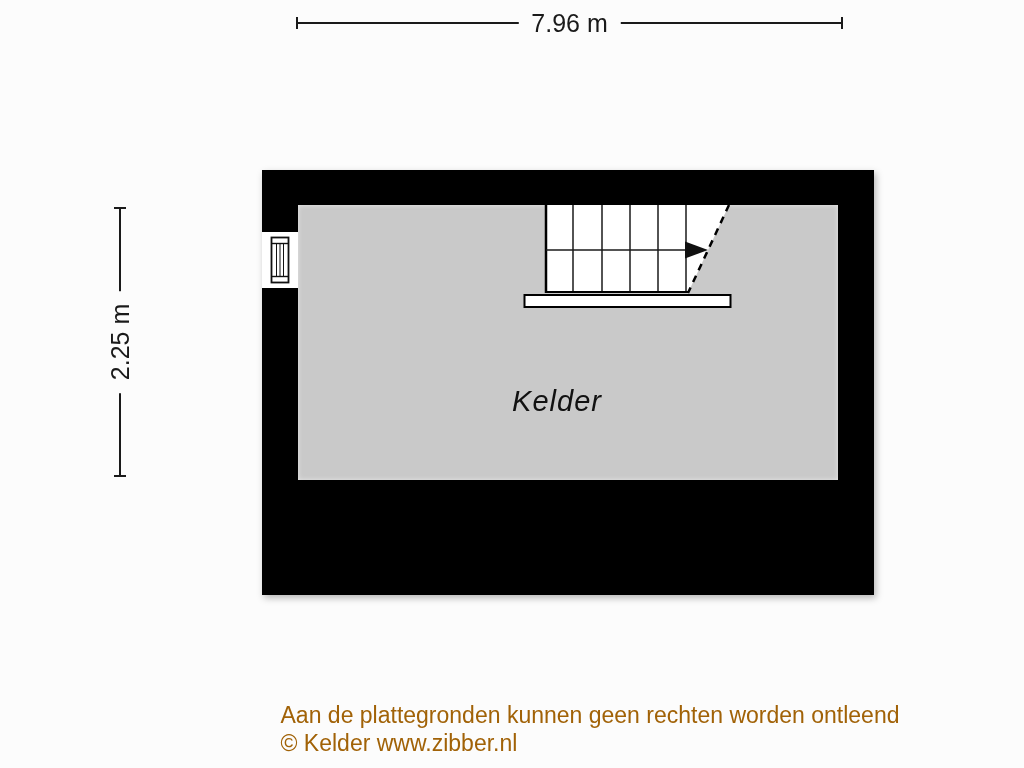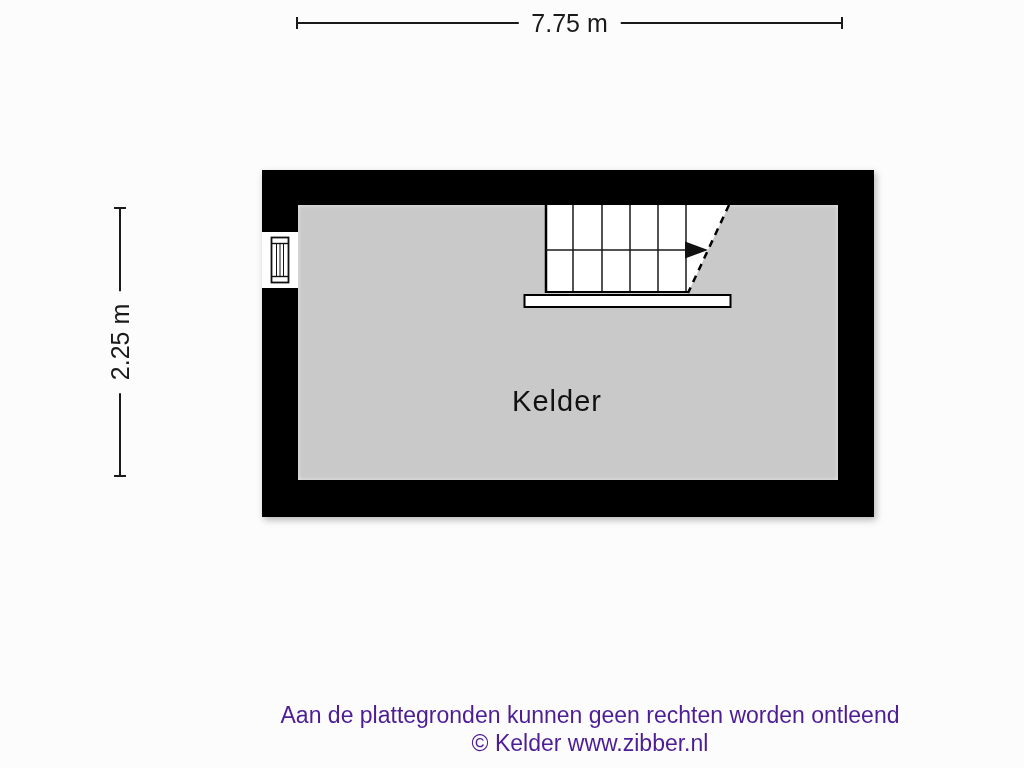--- a/index.html
+++ b/index.html
@@ -34,23 +34,24 @@
   .dim-v .dim-label {
     position: absolute; left: 50%; top: 50%;
     transform: translate(-50%, -50%) rotate(-90deg);
     background: #fcfcfc; padding: 0 13px;
     font-size: 25px; white-space: nowrap;
   }
 
   
   .floorplan {
     position: absolute; left: 262px; top: 170px;
-    width: 612px; height: 347px;
+    width: 612px; height: 425px;
     background: #000;
     box-shadow: 2px 3px 7px rgba(0,0,0,0.28);
+    font-style: italic;
   }
   .floor {
     position: absolute; left: 36px; top: 35px;
     width: 540px; height: 275px;
     background: #c9c9c9;
     box-shadow: inset 0 0 5px rgba(255,255,255,0.55);
   }
   .window-opening {
     position: absolute; left: 0; top: 62px;
     width: 36px; height: 56px;
@@ -62,36 +63,35 @@
     position: absolute; left: 295px; top: 231px;
     transform: translate(-50%, -50%);
     font-size: 29px; letter-spacing: 1px; color: #111;
     white-space: nowrap;
   }
 
   
   .footer {
     position: absolute; left: 590px; top: 701px;
     transform: translateX(-50%);
-    text-align: center;
     font-size: 23px; line-height: 28px;
-    color: #4c1d95;
+    color: #a16207;
     white-space: nowrap;
   }
 </style>
 </head>
 <body>
 
 <div class="canvas">
 
   <div class="dim-h">
     <div class="line"></div>
     <div class="tick t-left"></div>
     <div class="tick t-right"></div>
-    <span class="dim-label">7.75 m</span>
+    <span class="dim-label">7.96 m</span>
   </div>
 
   <div class="dim-v">
     <div class="line"></div>
     <div class="tick t-top"></div>
     <div class="tick t-bottom"></div>
     <span class="dim-label">2.25 m</span>
   </div>
 
   <div class="floorplan">

